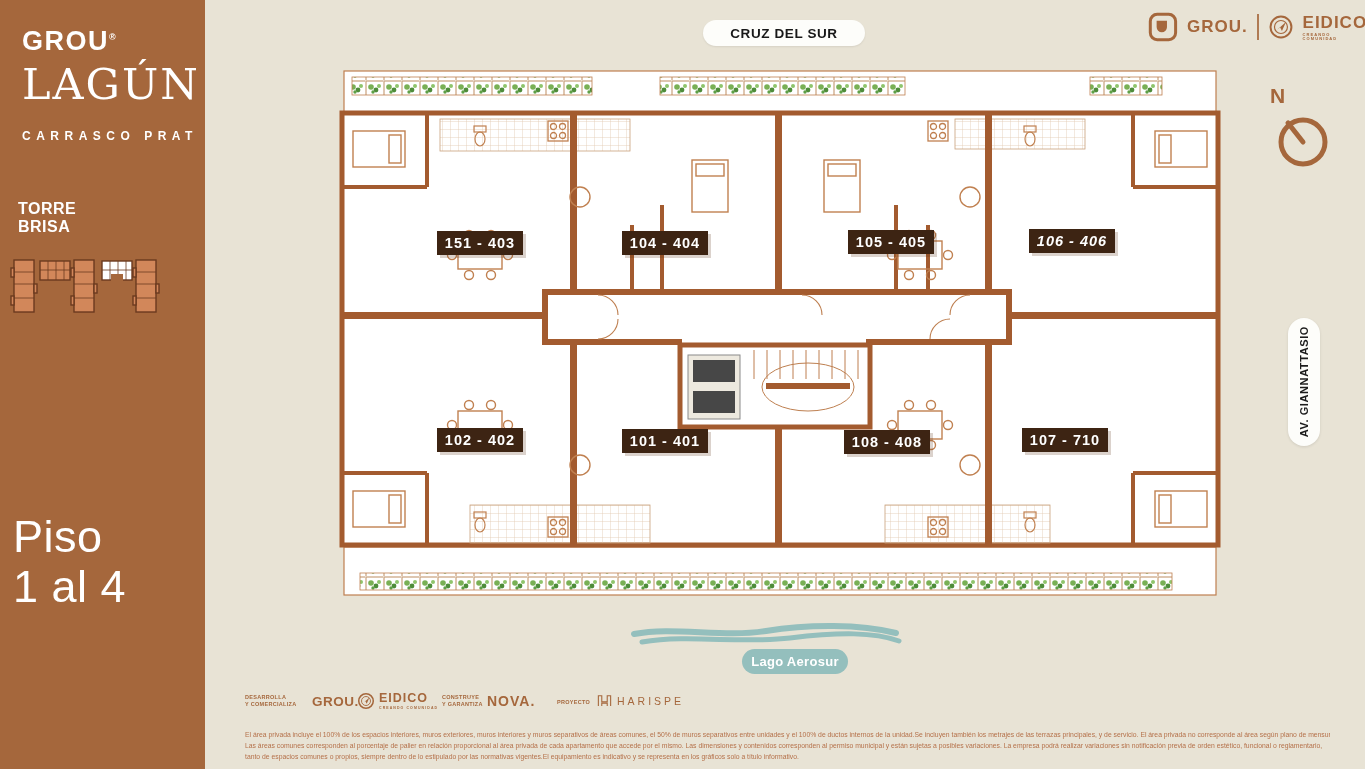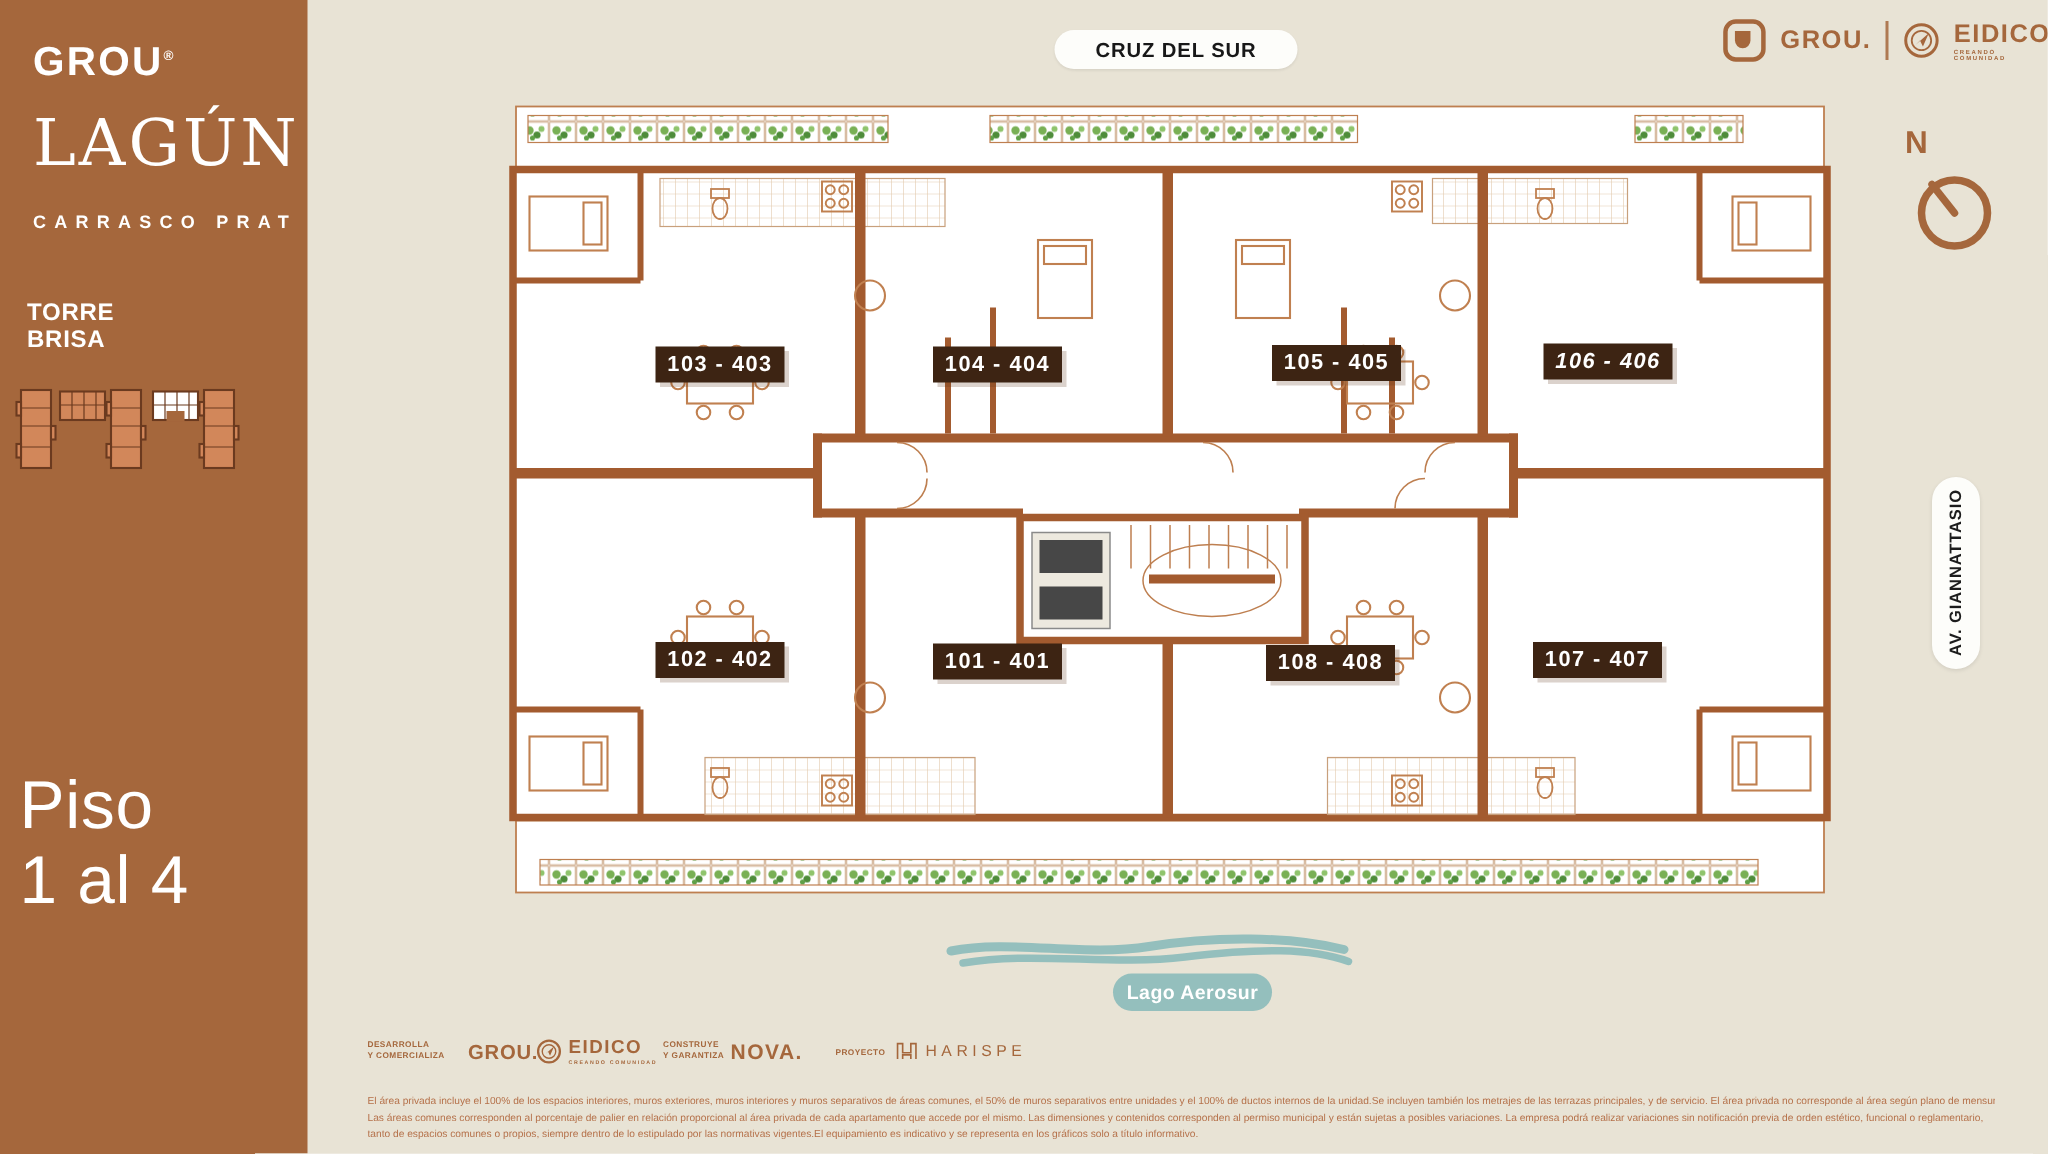--- a/index.html
+++ b/index.html
@@ -6,21 +6,21 @@
   html,body { width:1365px; height:769px; }
   #app {
     position:relative; width:1365px; height:769px; overflow:hidden;
     background:#E8E3D5; font-family:"Liberation Sans", sans-serif;padding-left:36px;
   }
   
   .sidebar { position:absolute; left:0; top:0; width:205px; height:769px; background:#A5673C; color:#fff; }
   .brand { position:absolute; left:22px; top:26px; }
   .brand-grou { font-size:27px; font-weight:800; letter-spacing:1.5px; }
   .brand-reg  { font-size:9px; vertical-align:super; font-weight:700; }
-  .brand-lagun { font-family:"DejaVu Serif", serif; font-size:43px; letter-spacing:2px; font-weight:400; margin-top:14px; }
+  .brand-lagun { font-family:"DejaVu Serif", serif; font-size:43px; letter-spacing:2px; font-weight:400; margin-top:2px; }
   .brand-sub  { font-size:12px; letter-spacing:5.5px; font-weight:700; margin-top:20px; }
   .tower { position:absolute; left:18px; top:200px; font-size:16px; font-weight:800; line-height:1.15; letter-spacing:.5px; }
   .minimap { position:absolute; left:8px; top:256px; }
   .floor { position:absolute; left:13px; top:512px; font-size:45px; font-weight:300; line-height:1.12; letter-spacing:.5px; }
   
   .street-pill {
     position:absolute; left:703px; top:20px; width:162px; height:26px; border-radius:13px;
     background:#FDFDFA; box-shadow:0 1px 2px rgba(0,0,0,.08);
     display:flex; align-items:center; justify-content:center;
     font-size:13.5px; font-weight:800; letter-spacing:.6px; color:#181818;
@@ -273,28 +273,28 @@
       <g stroke="#BE7F50" stroke-width="1.1" fill="none">
         <path d="M268 230 a20 20 0 0 1 20 20"></path>
         <path d="M472 230 a20 20 0 0 1 20 20"></path>
         <path d="M640 230 a20 20 0 0 0 -20 20"></path>
         <path d="M268 274 a20 20 0 0 0 20 -20"></path>
         <path d="M600 274 a20 20 0 0 1 20 -20"></path>
       </g>
     </svg>
 
     
-    <div class="badge" style="left:107px; top:166px;">103 - 403</div>
+    <div class="badge" style="left:107px; top:166px;">151 - 403</div>
     <div class="badge" style="left:292px; top:166px;">104 - 404</div>
     <div class="badge" style="left:518px; top:165px;">105 - 405</div>
     <div class="badge" style="left:699px; top:164px;font-style:italic;">106 - 406</div>
     <div class="badge" style="left:107px; top:363px;">102 - 402</div>
     <div class="badge" style="left:292px; top:364px;">101 - 401</div>
     <div class="badge" style="left:514px; top:365px;">108 - 408</div>
-    <div class="badge" style="left:692px; top:363px;">107 - 407</div>
+    <div class="badge" style="left:692px; top:363px;">107 - 710</div>
   </div>
 
   <svg class="waves" width="275" height="30" viewBox="0 0 275 30">
     <path d="M6 14 C 45 6, 95 18, 138 11 S 232 4, 268 13" stroke="#94BFBD" stroke-width="6" fill="none" stroke-linecap="round"></path>
     <path d="M14 22 C 62 14, 112 24, 162 18 S 246 12, 271 21" stroke="#94BFBD" stroke-width="5" fill="none" stroke-linecap="round"></path>
   </svg>
   <div class="lake-pill">Lago Aerosur</div>
 
   <div class="credit-role" style="left:245px; top:694px;">
     <div>DESARROLLA</div>

